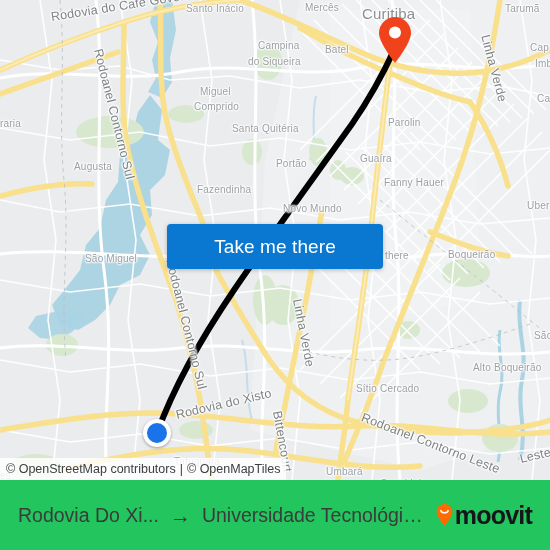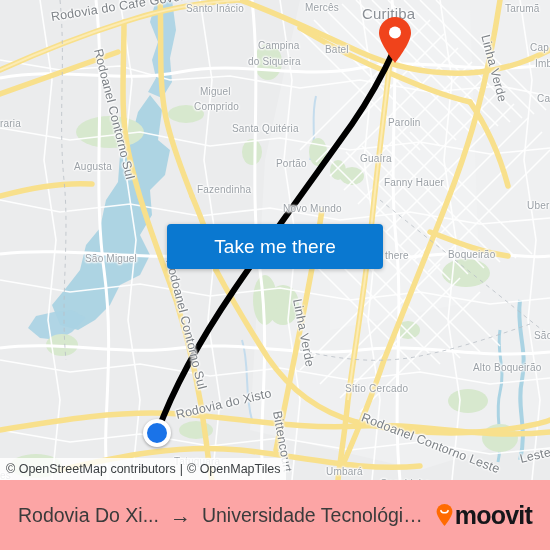--- a/index.html
+++ b/index.html
@@ -67,21 +67,21 @@
     padding:0 6px;
     background:rgba(255,255,255,.82);
     font-size:12.5px;color:#3c4043;
     white-space:nowrap;
   }
   .attr-sep{padding:0 4px;color:#3c4043;}
 
   
   .footer{
     position:absolute;left:0;top:480px;width:550px;height:70px;
-    background:#fca5a5;
+    background:#22c55e;
     display:flex;align-items:center;
   }
   .footer-inner{
     display:flex;align-items:center;
     width:100%;padding:0 18px;box-sizing:border-box;
     gap:10px;
   }
   .route-text{
     display:flex;align-items:center;gap:11px;
     flex:1;min-width:0;
@@ -273,21 +273,21 @@
         <div class="map-label lbl-place" style="left: 276px; top: 158px;">Portão</div>
         <div class="map-label lbl-place" style="left: 197px; top: 184px;">Fazendinha</div>
         <div class="map-label lbl-place" style="left: 384px; top: 177px;">Fanny Hauer</div>
         <div class="map-label lbl-place" style="left: 283px; top: 203px;">Novo Mundo</div>
         <div class="map-label lbl-place" style="left: 527px; top: 200px;">Uber</div>
         <div class="map-label lbl-place" style="left: 85px; top: 253px;">São Miguel</div>
         <div class="map-label lbl-place" style="left: 385px; top: 250px;">there</div>
         <div class="map-label lbl-place" style="left: 448px; top: 249px;">Boqueirão</div>
         <div class="map-label lbl-place" style="left: 440px; top: 362px; margin-left: 33px;">Alto Boqueirão</div>
         <div class="map-label lbl-place" style="left: 534px; top: 330px;">São</div>
-        <div class="map-label lbl-place" style="left: 345px; top: 383px; text-align: center;">Sítio Cercado</div>
+        <div class="map-label lbl-place" style="left: 356px; top: 383px; text-align: center;">Sítio Cercado</div>
         <div class="map-label lbl-place" style="left: 174px; top: 456px;">Tatuquara</div>
         <div class="map-label lbl-place" style="left: 326px; top: 466px;">Umbará</div>
         <div class="map-label lbl-place" style="left: 380px; top: 478px;">Ganchinho</div>
         <div class="map-label lbl-place" style="left: 0px; top: 470px;">es</div>
       </div>
     <div id="road-labels">
         <div class="map-label lbl-road" style="left: 51px; top: 10px; transform: rotate(-9deg); transform-origin: left center;">Rodovia do Café Governador Ney Braga</div>
         <div class="map-label lbl-road" style="left: 98px; top: 42px; transform: rotate(76deg); transform-origin: left center;">Rodoanel Contorno Sul</div>
         <div class="map-label lbl-road" style="left: 170px; top: 252px; transform: rotate(76deg); transform-origin: left center;">Rodoanel Contorno Sul</div>
         <div class="map-label lbl-road" style="left: 485px; top: 28px; transform: rotate(75deg); transform-origin: left center;">Linha Verde</div>

